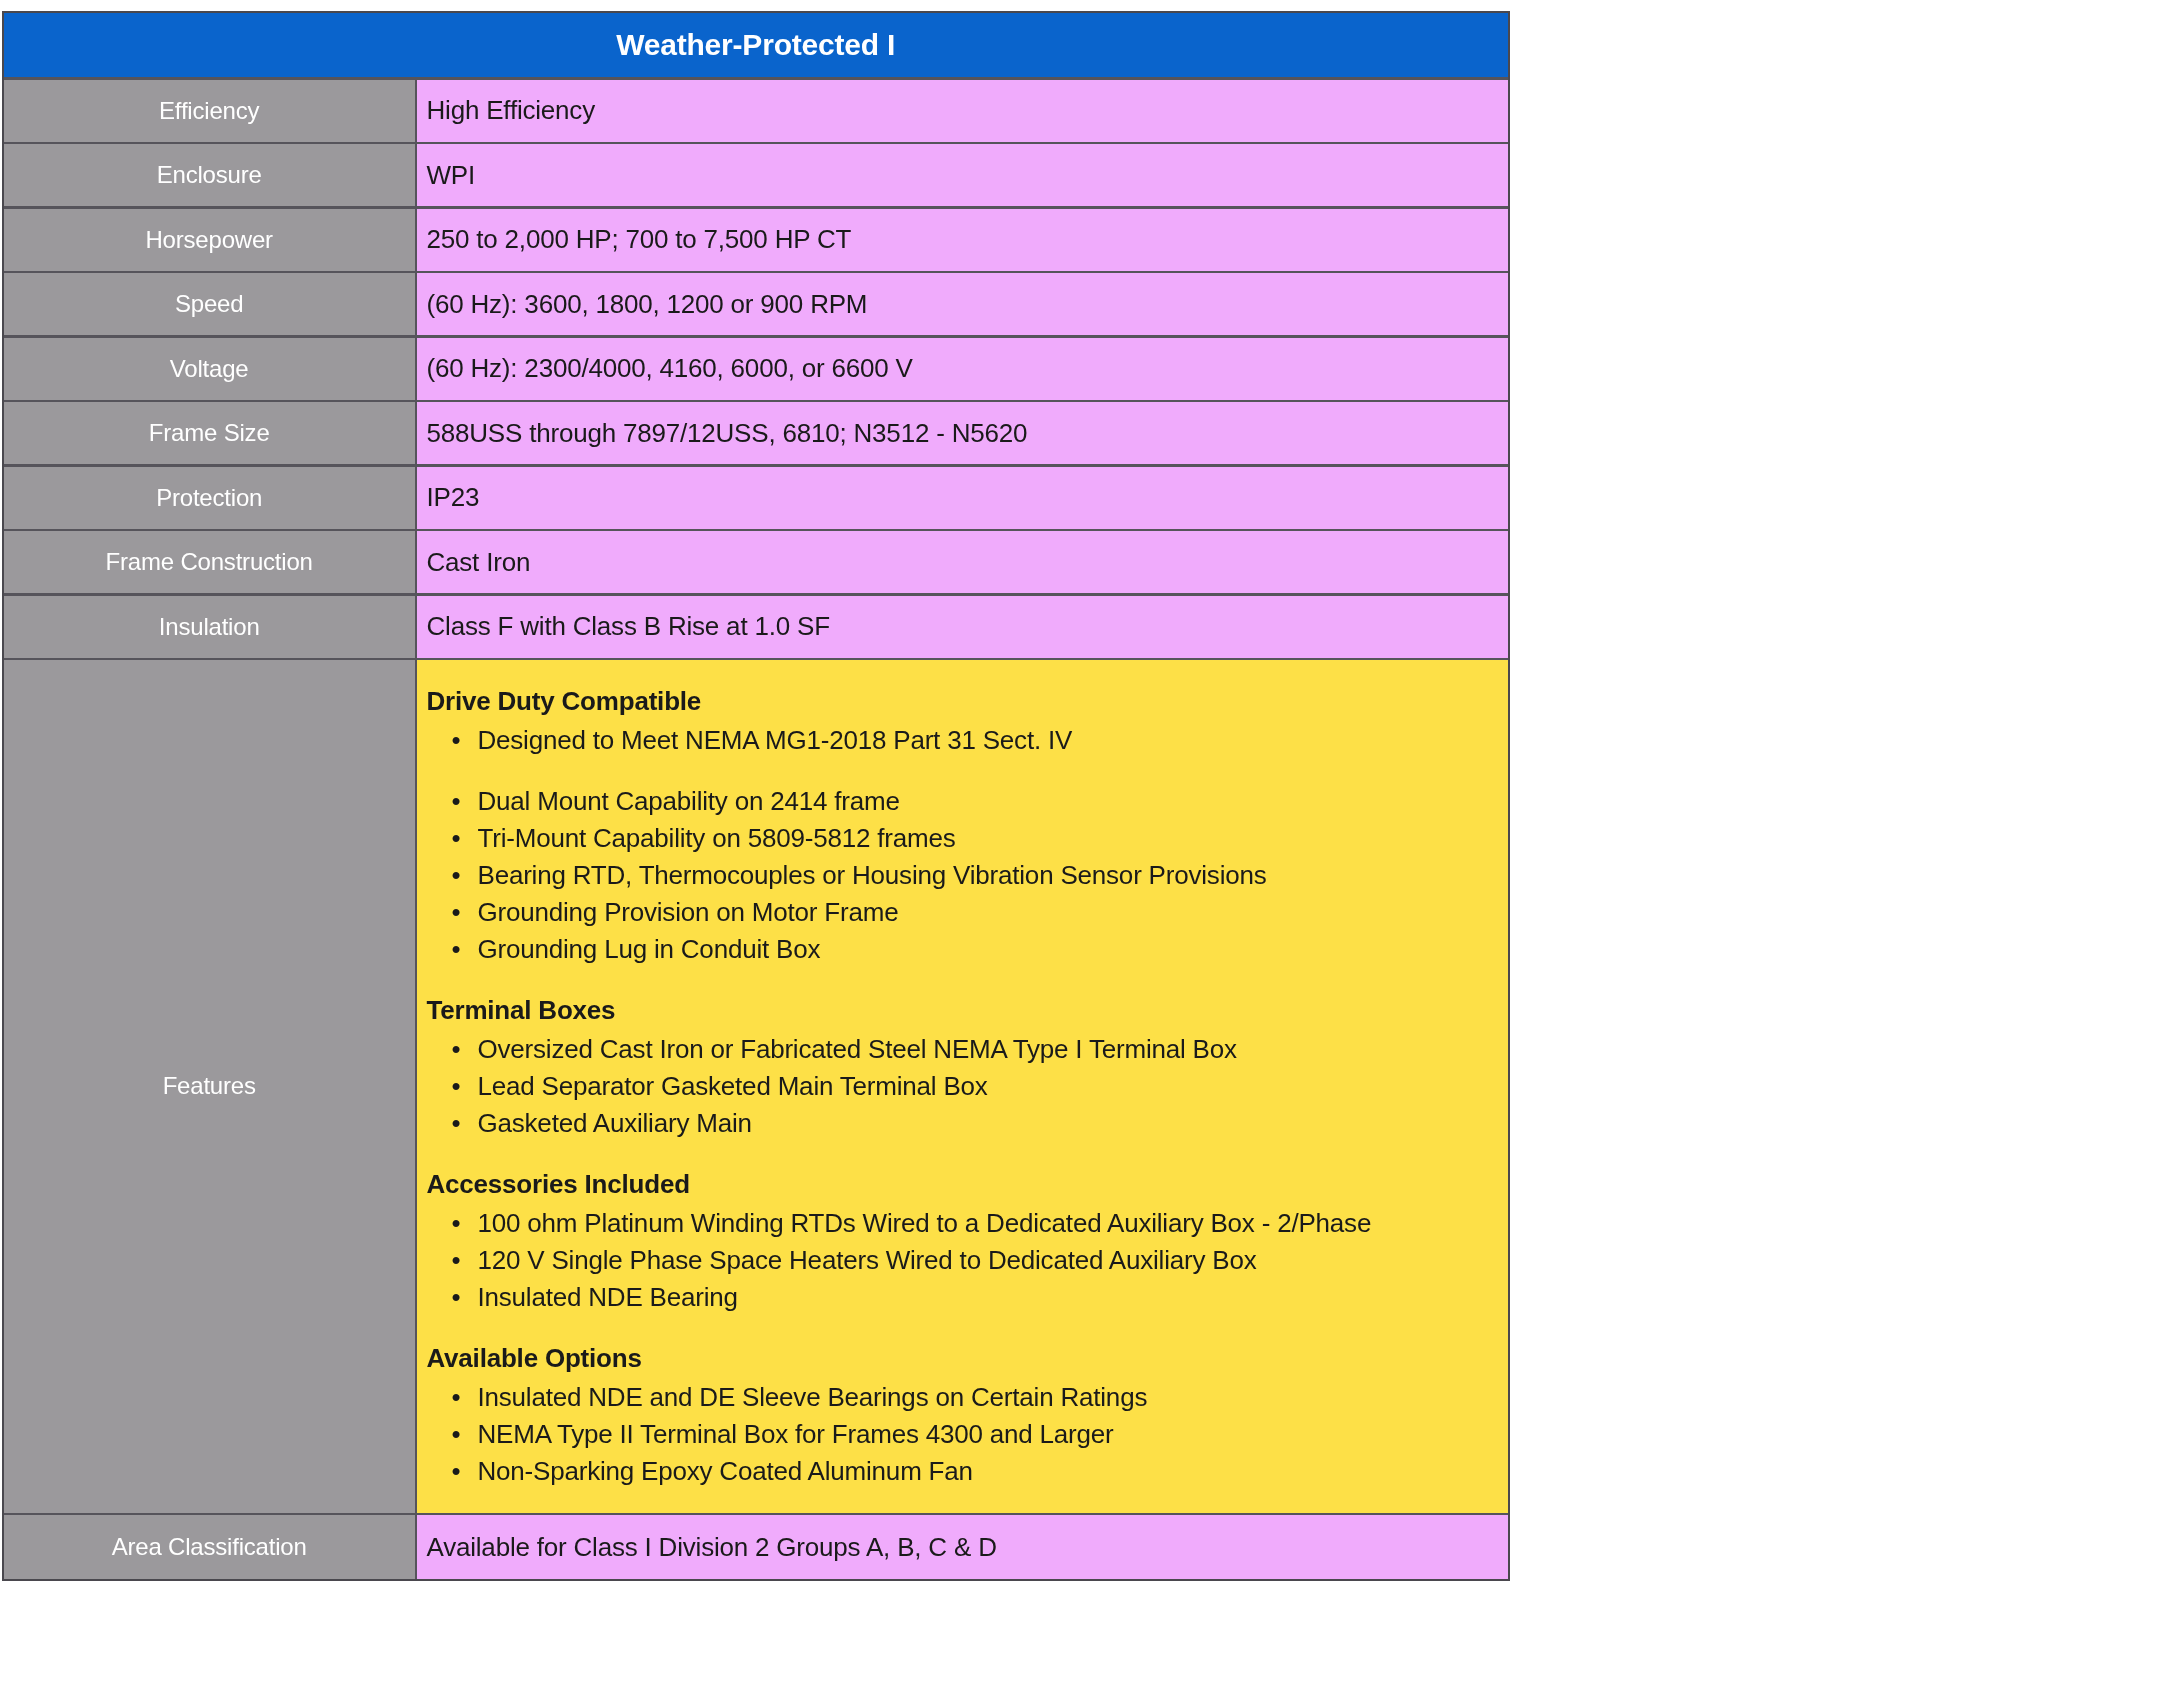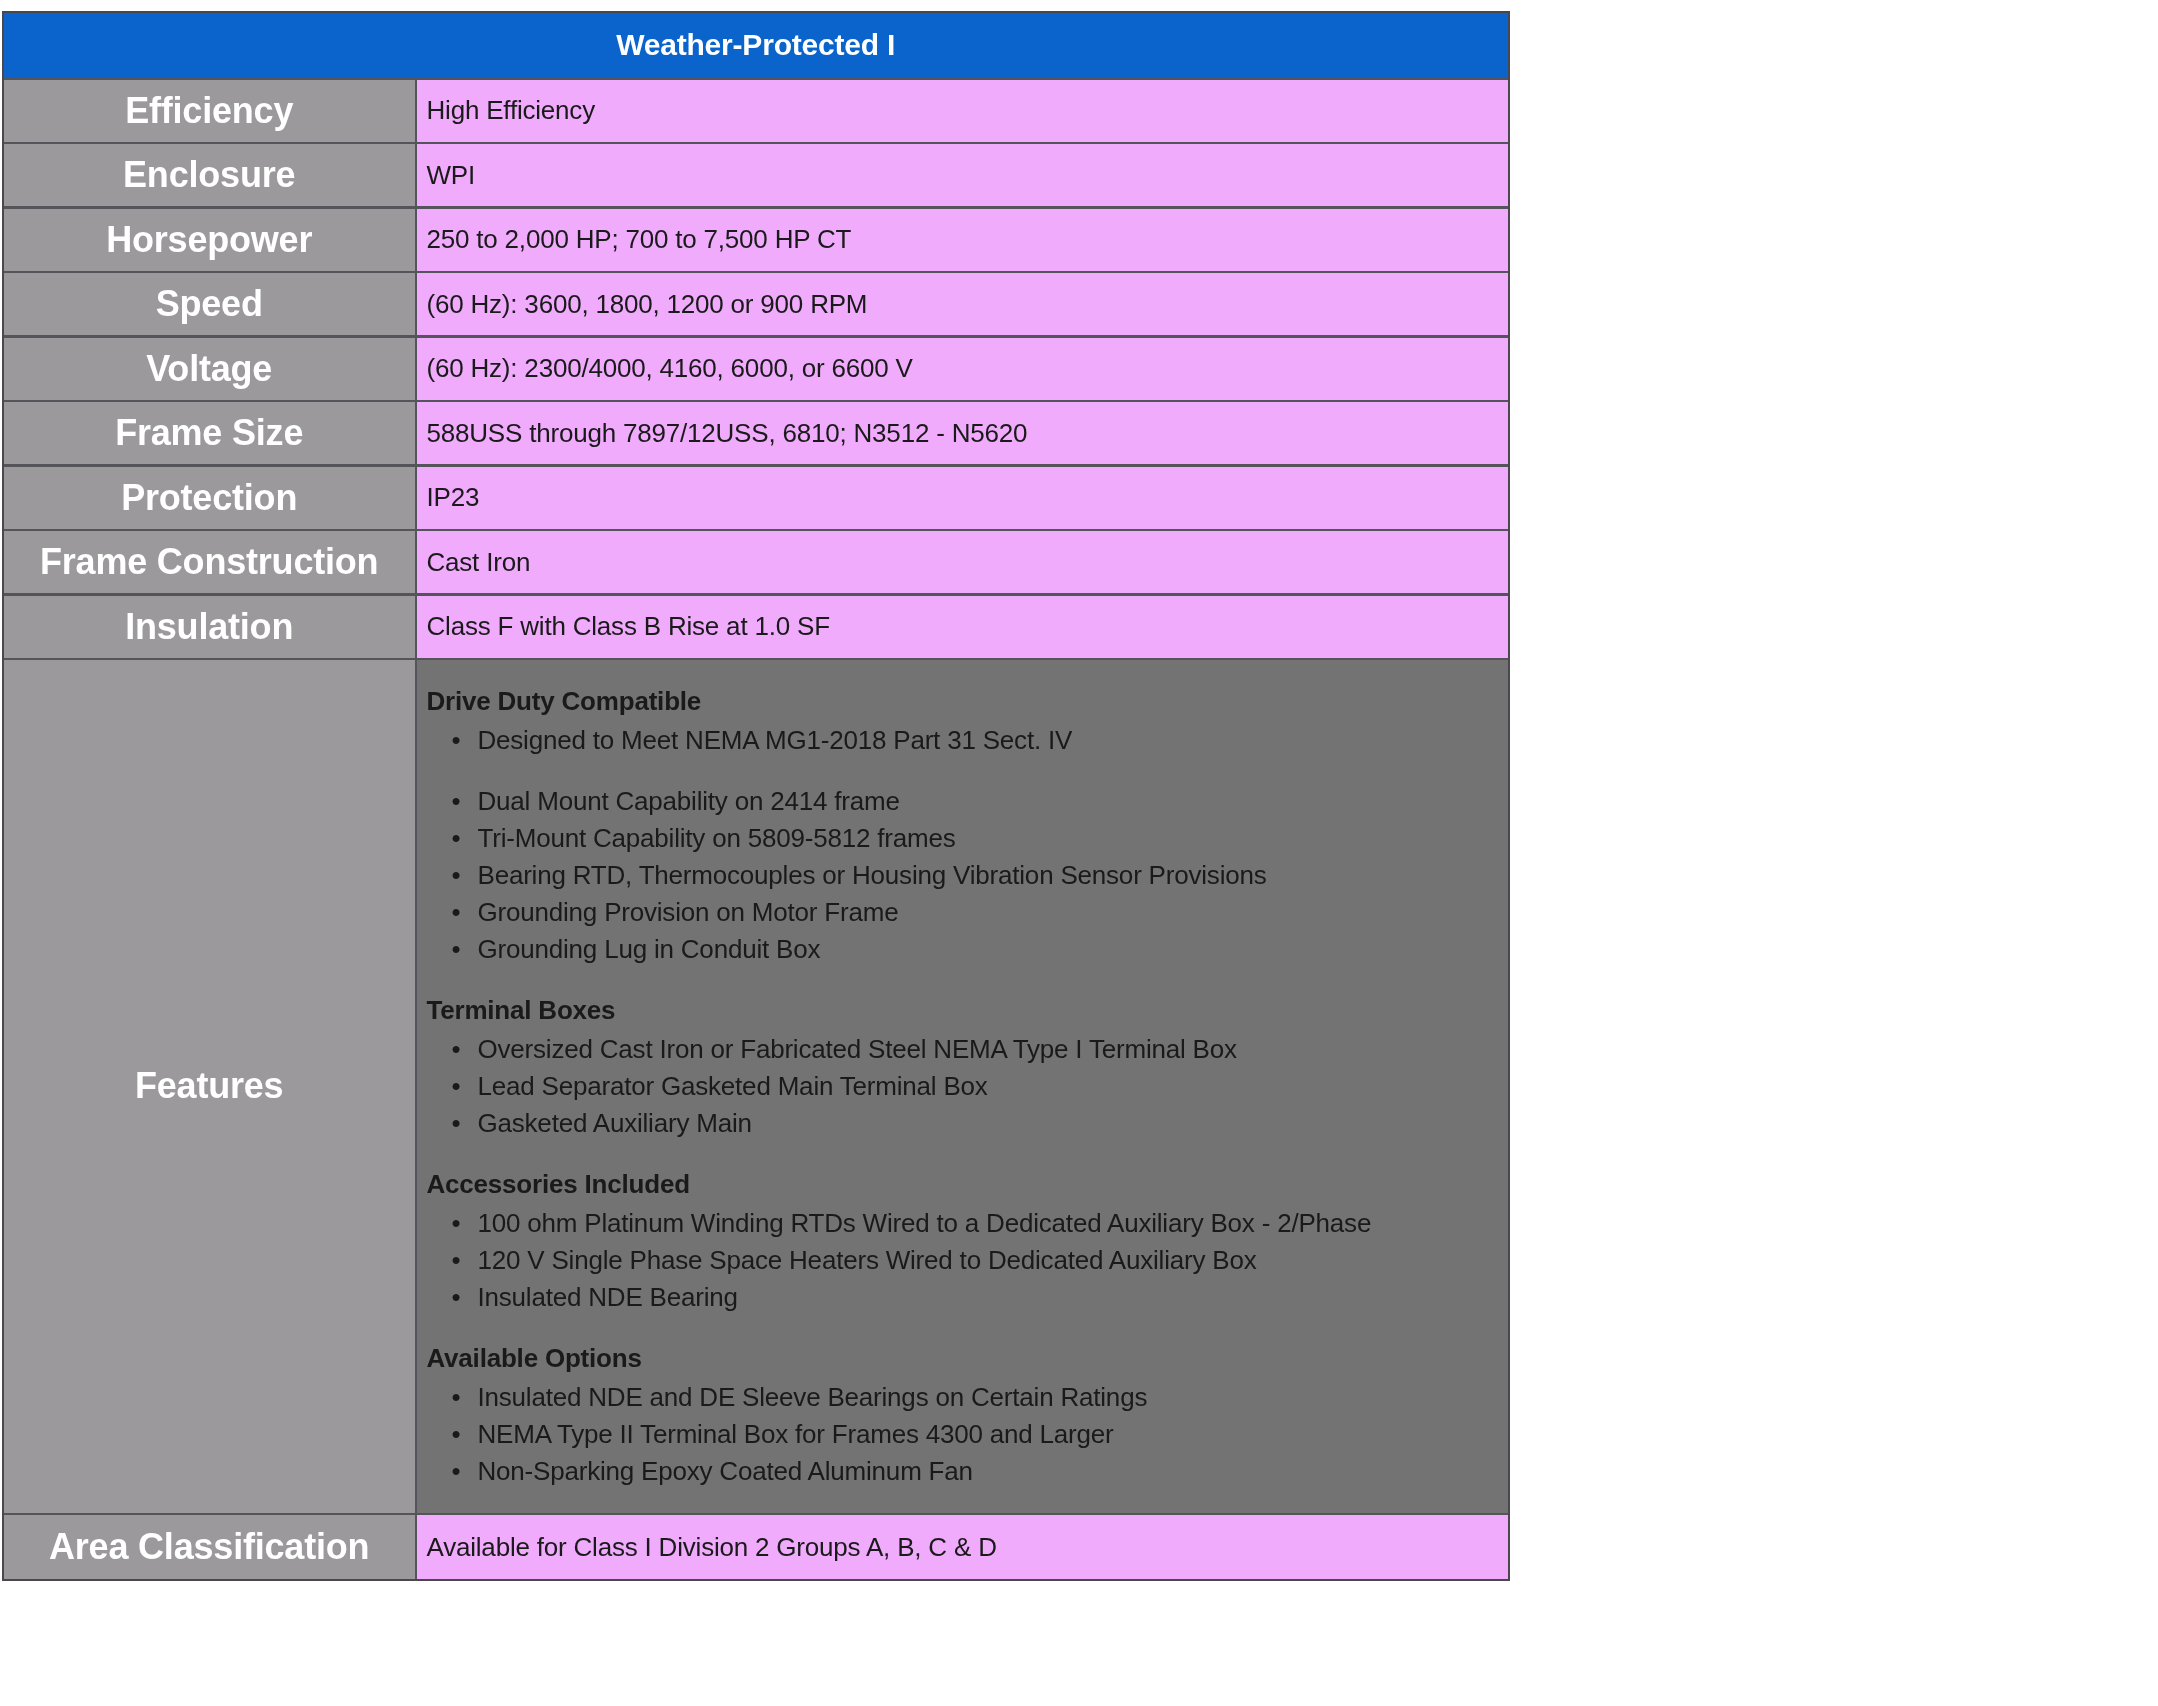--- a/index.html
+++ b/index.html
@@ -38,40 +38,40 @@
     font-weight:bold;
     font-size:30px;
     display:flex;
     align-items:center;
     justify-content:center;
     letter-spacing:-0.2px;
   }
   .label-cell{
     background:var(--label-bg);
     color:var(--label-text);
-    font-weight:bold;
-    font-size:36px;
+    font-weight:normal;
+    font-size:24px;
     display:flex;
     align-items:center;
     justify-content:center;
     text-align:center;
     letter-spacing:-0.2px;
   }
   .value-cell{
     background:#f0abfc;
     font-size:26px;
     display:flex;
     align-items:center;
     padding:0 13.5px 0 9.3px;
     letter-spacing:-0.2px;
   }
   .r{height:62px;}
   .ra{height:64px;}
   .features-cell{
-    background:#737373;
+    background:#fde047;
     display:block;
     padding:23.6px 13.5px 25px 9.3px;
     font-size:26px;
     line-height:34px;
     letter-spacing:-0.2px;
   }
   .features-section + .features-section{margin-top:27px;}
   .features-section-title{
     font-weight:bold;
     margin:0;

